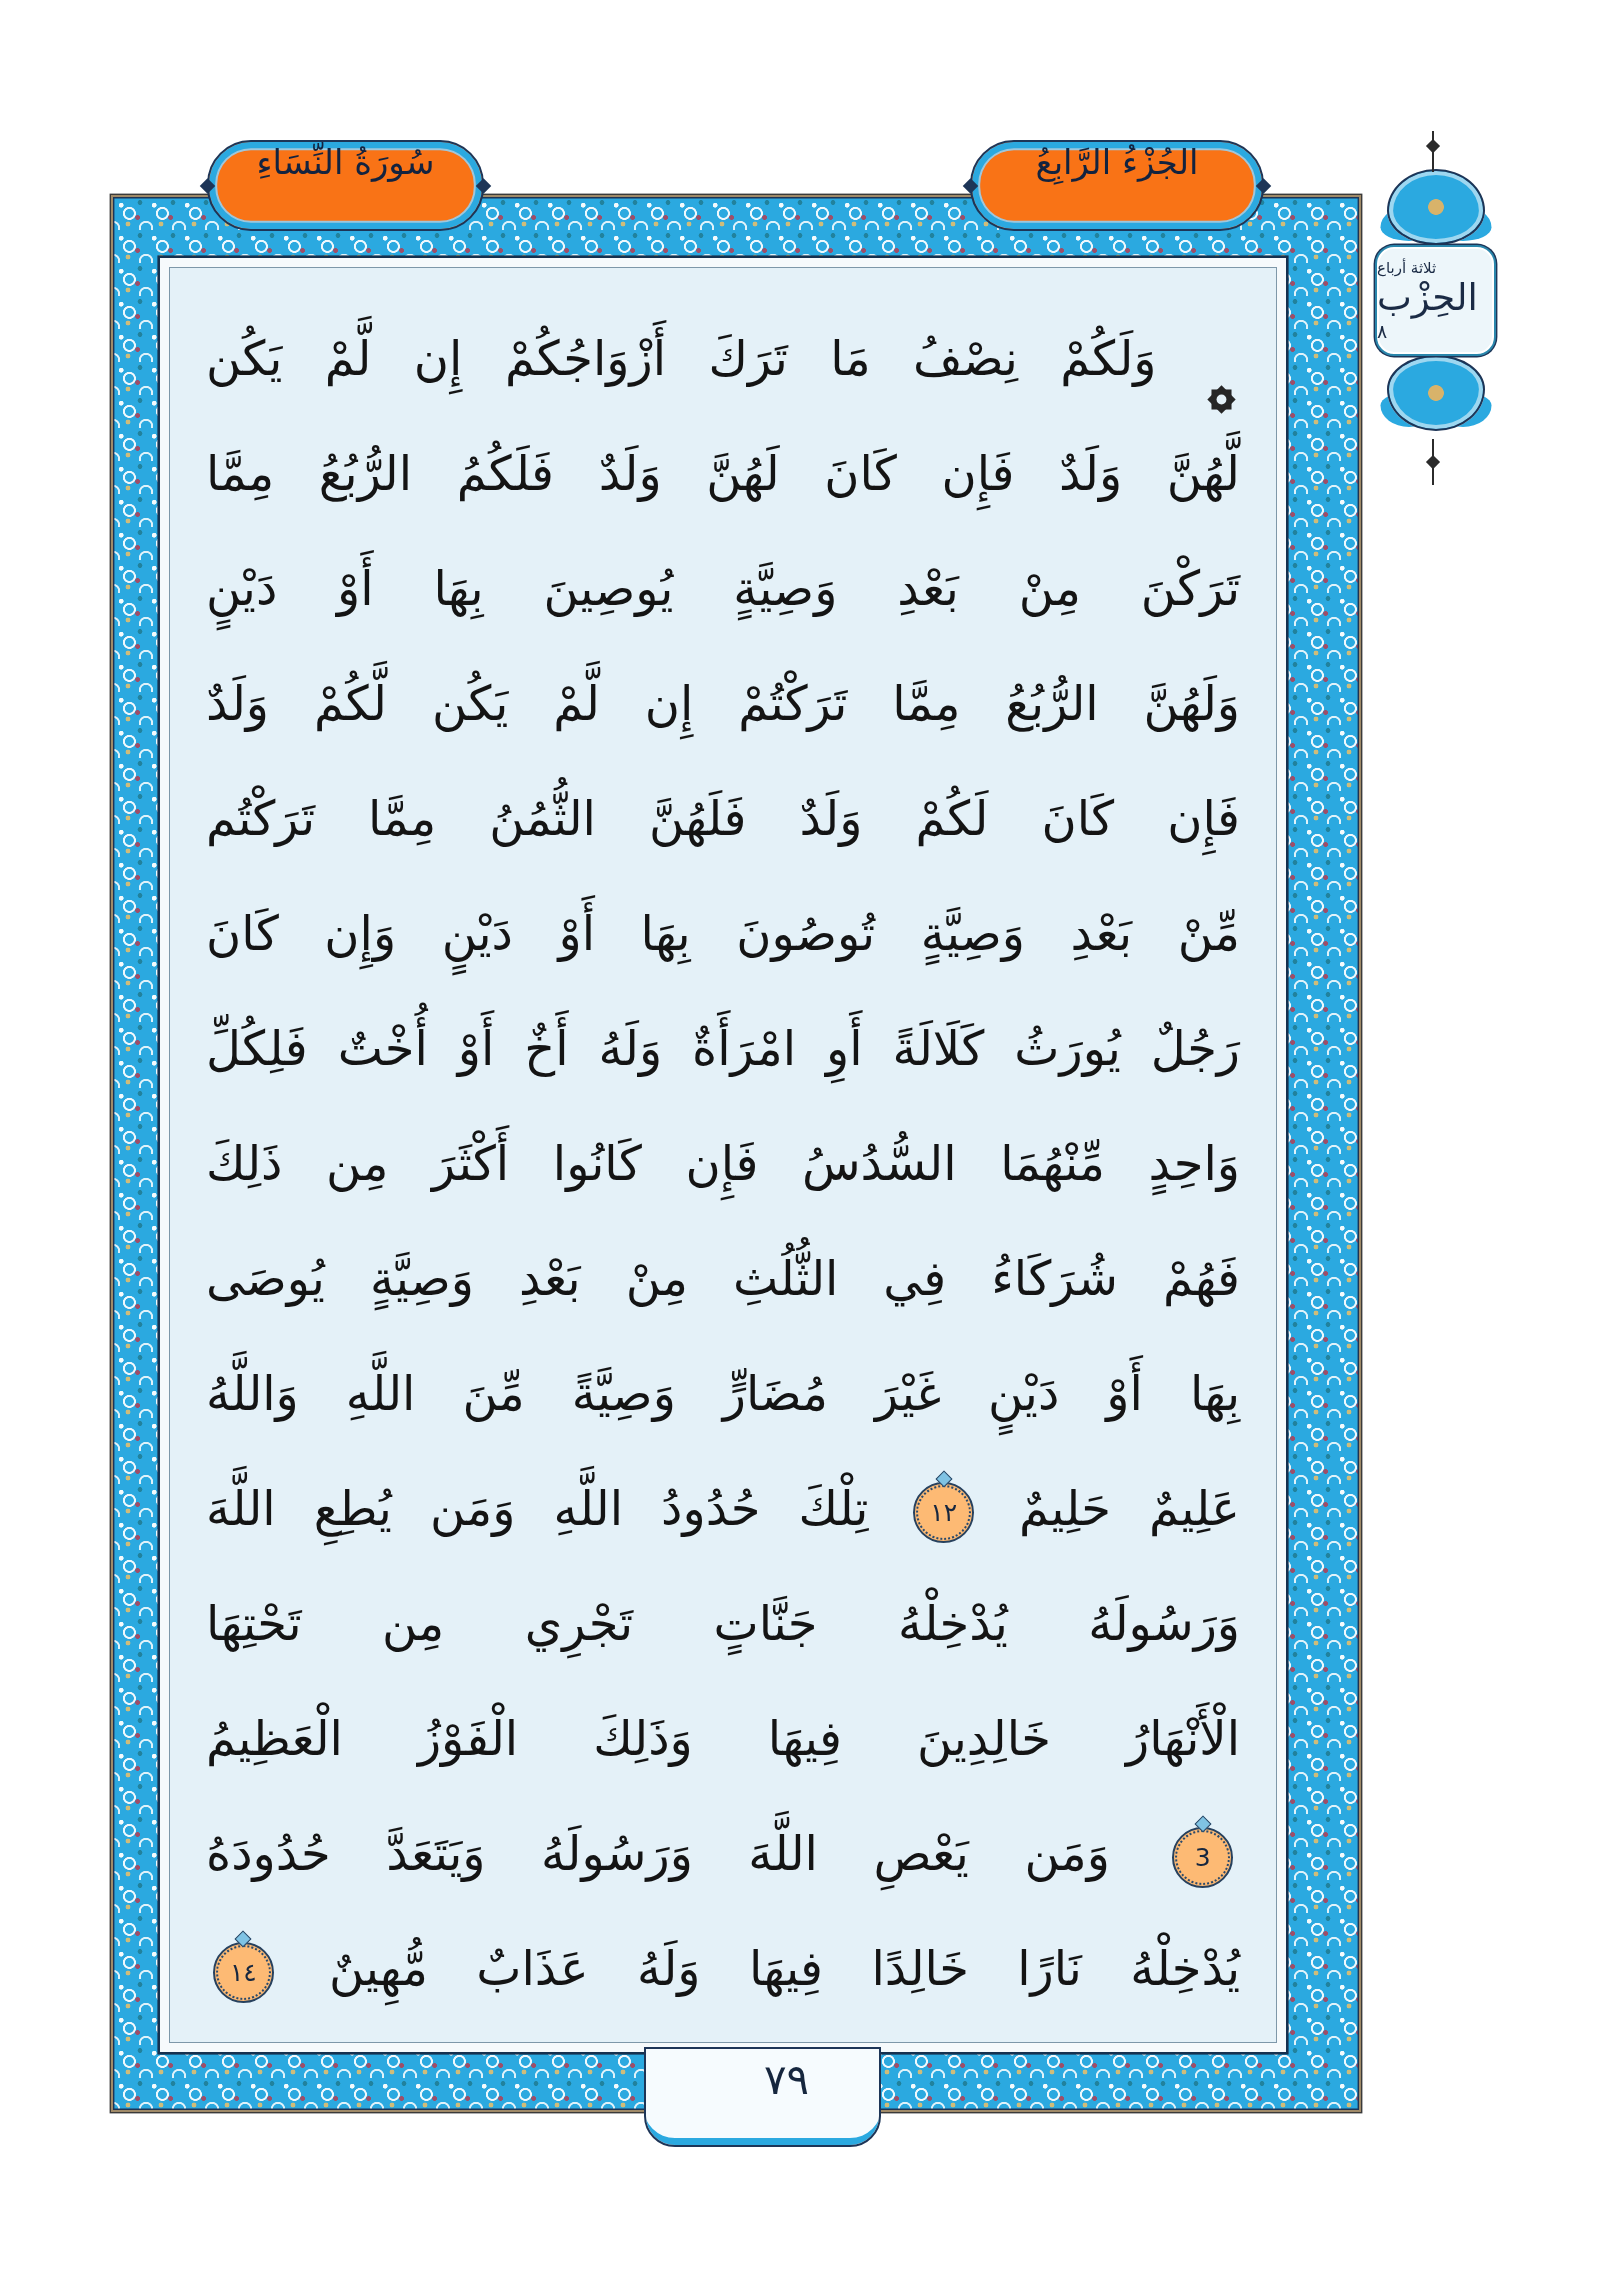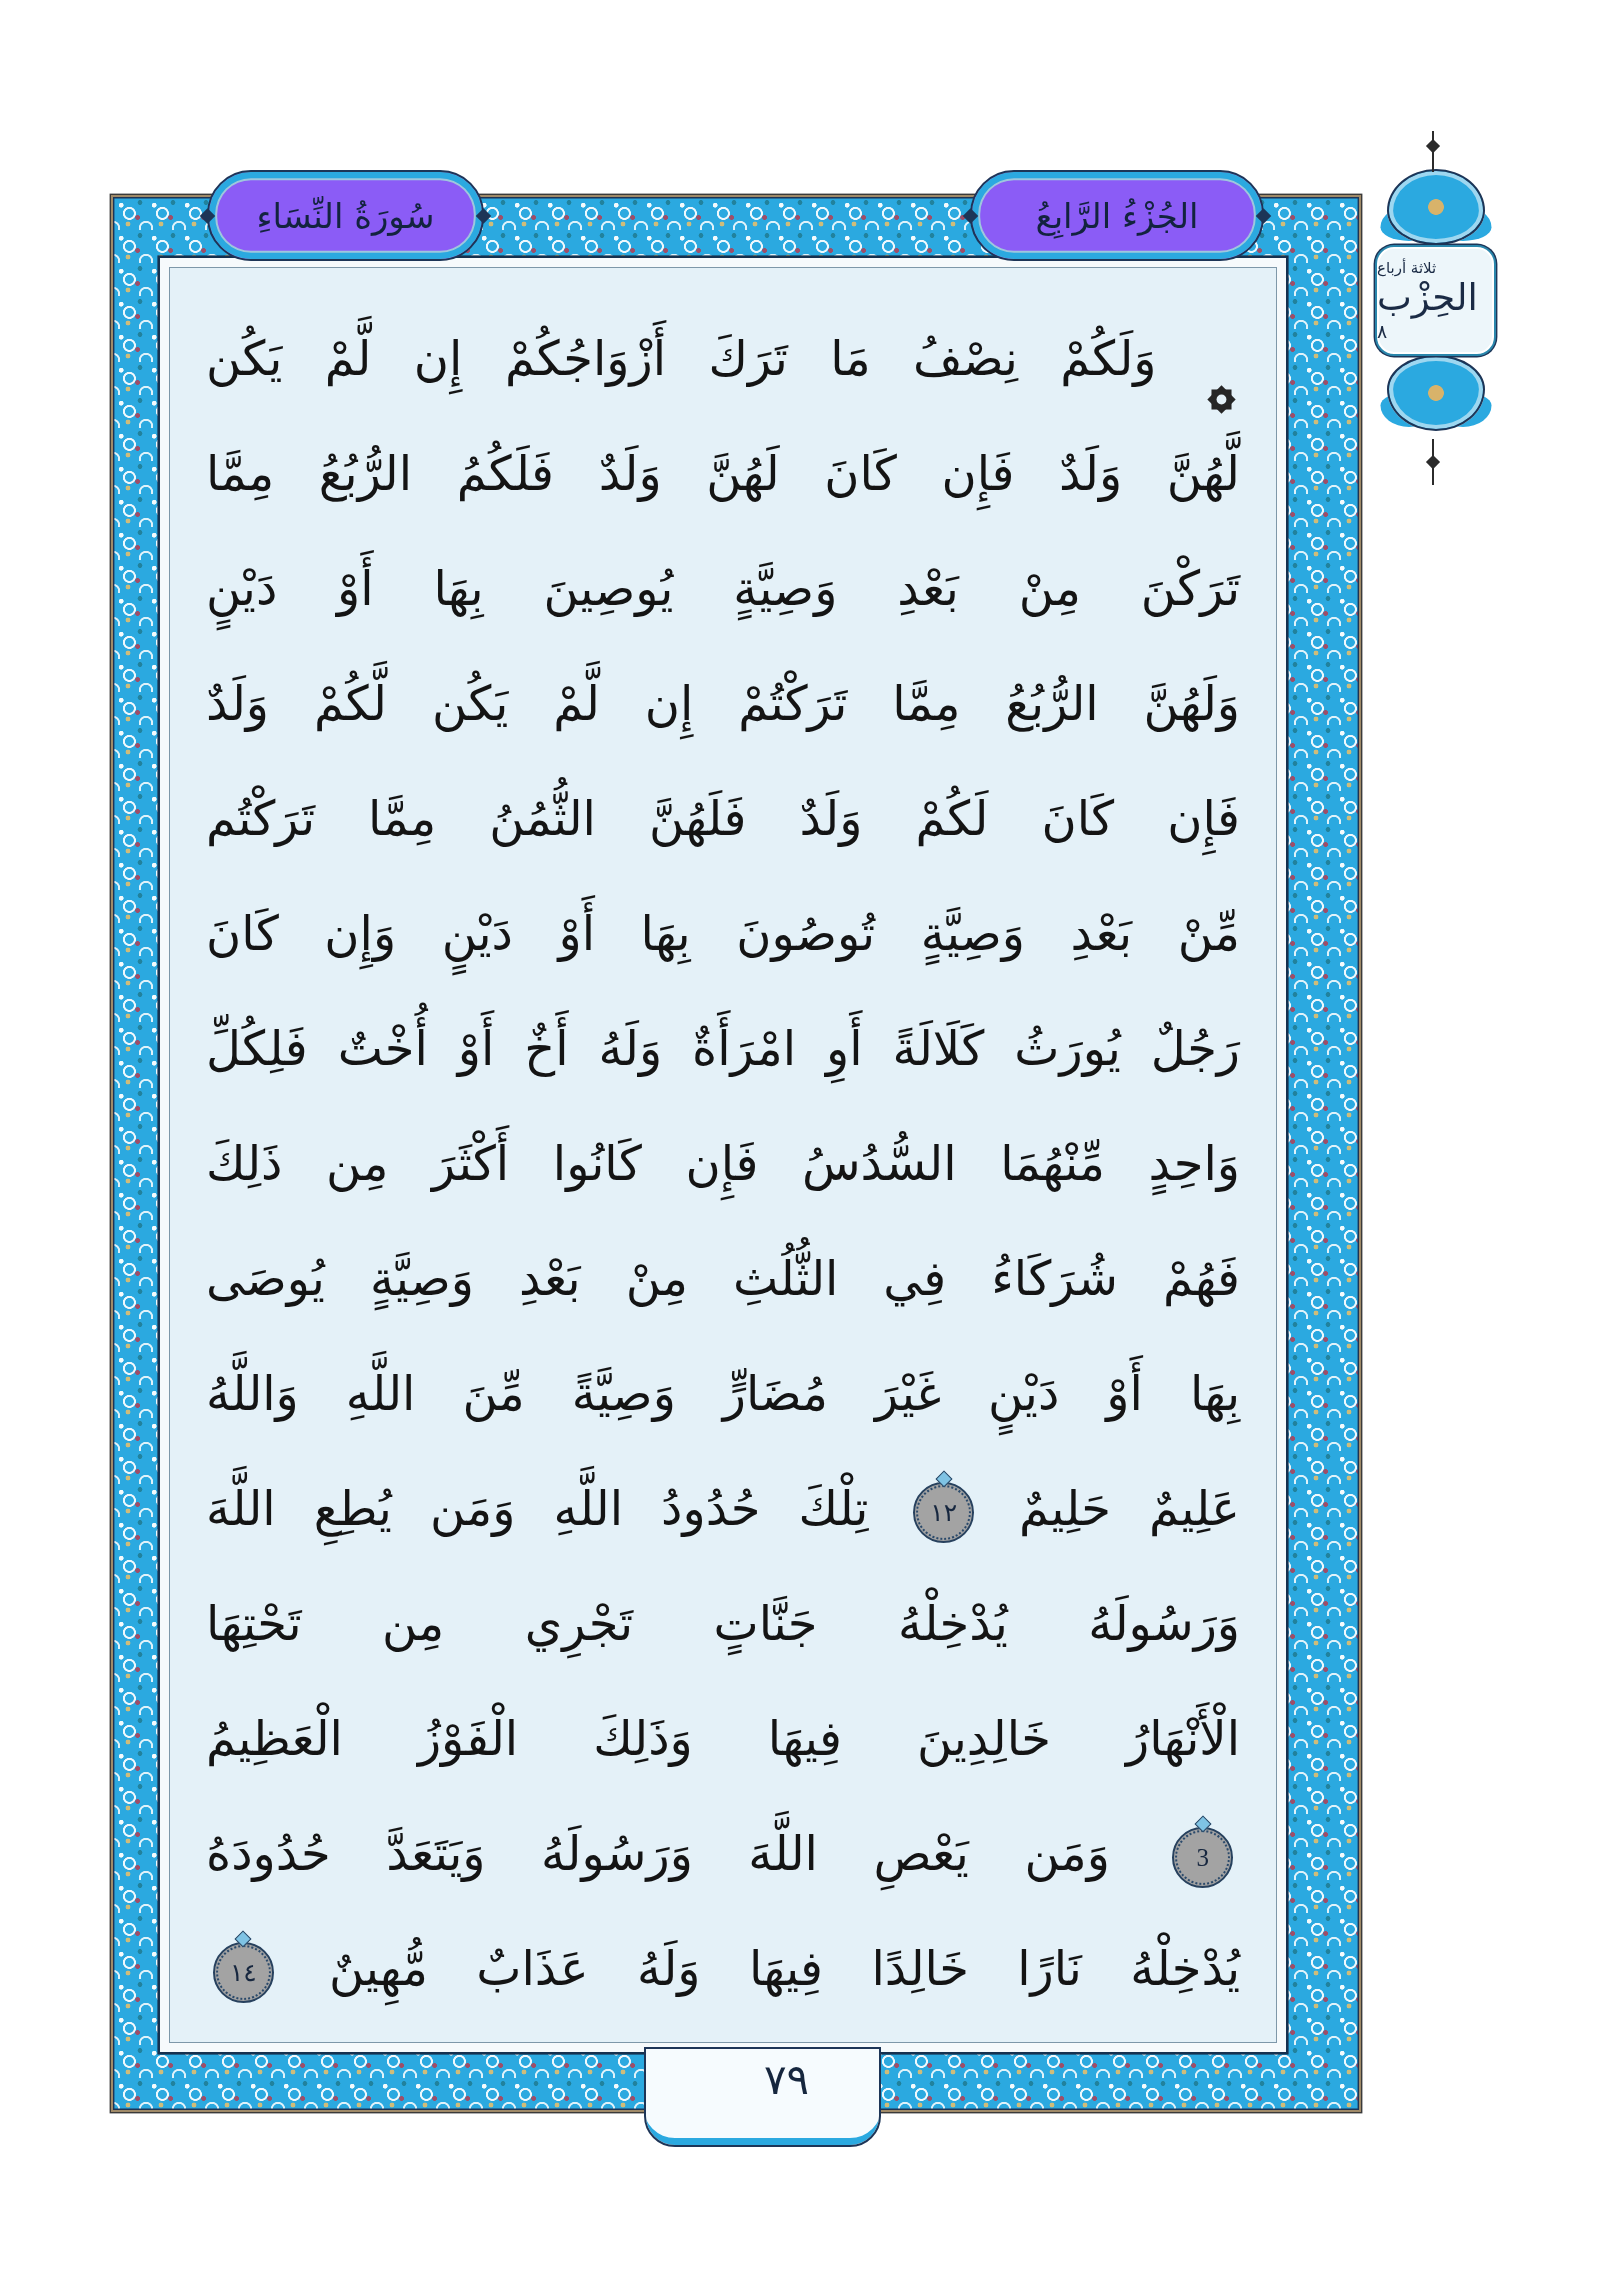--- a/index.html
+++ b/index.html
@@ -27,36 +27,36 @@
     box-shadow:0 0 0 9px #F6FAFC, 0 0 0 11.6px #16314F;}
 
   #text-block{position:absolute;right:36px;left:36px;top:33px;direction:rtl;}
   .qline{display:block;height:115px;line-height:115px;font-size:48px;color:#141414;
     text-align:justify;text-align-last:justify;white-space:nowrap;direction:rtl;
     font-family:"DejaVu Sans",sans-serif;}
   .qline span.seg{display:inline;}
 
   
   .ayah-marker{position:relative;display:inline-block;width:57px;height:57px;margin:0 6.8px;
-    vertical-align:middle;background:#a3a3a3;border:2.1px solid #27415E;border-radius:50%;
-    outline:2.1px dotted #2B4A6B;outline-offset:-5.5px;font-family:Liberation Serif, serif;}
+    vertical-align:middle;background:#fdba74;border:2.1px solid #27415E;border-radius:50%;
+    outline:2.1px dotted #2B4A6B;outline-offset:-5.5px;}
   .ayah-marker::before{content:"";position:absolute;top:-10.3px;left:50%;
     transform:translateX(-50%) rotate(45deg);width:10.3px;height:10.3px;
     background:#7FC3E4;border:1.4px solid #27415E;}
   .ayah-num{position:absolute;inset:0;display:flex;align-items:center;justify-content:center;
     font-size:25px;color:#17273F;line-height:1;}
 
   
   .rub{display:inline-block;width:37px;height:37px;vertical-align:middle;margin-left:4.1px;}
 
   
-  .cartouche{position:absolute;top:170px;height:87px;background:#8b5cf6;
+  .cartouche{position:absolute;top:140px;height:87px;background:#f97316;
     border:2.1px solid #1D3557;border-radius:44px;
     box-shadow:inset 0 0 0 6.2px #2BA9E0, inset 0 0 0 8.2px #9EC7DD;
-    display:flex;align-items:center;justify-content:center;z-index:3;}
+    display:flex;justify-content:center;z-index:3;}
   .cartouche::before,.cartouche::after{content:"";position:absolute;top:50%;width:11px;height:11px;
     background:#1D3557;transform:translateY(-50%) rotate(45deg);}
   .cartouche::before{left:-6.8px;} .cartouche::after{right:-6.8px;}
   #surah-cartouche{left:207px;width:273px;}
   #juz-cartouche{left:970px;width:290px;}
   .cartouche .label{font-size:34px;color:#13233F;direction:rtl;white-space:nowrap;
     font-family:"DejaVu Sans",sans-serif;}
 
   
   .spike{position:absolute;left:1432px;width:2.1px;background:#2b2b2b;z-index:2;}

